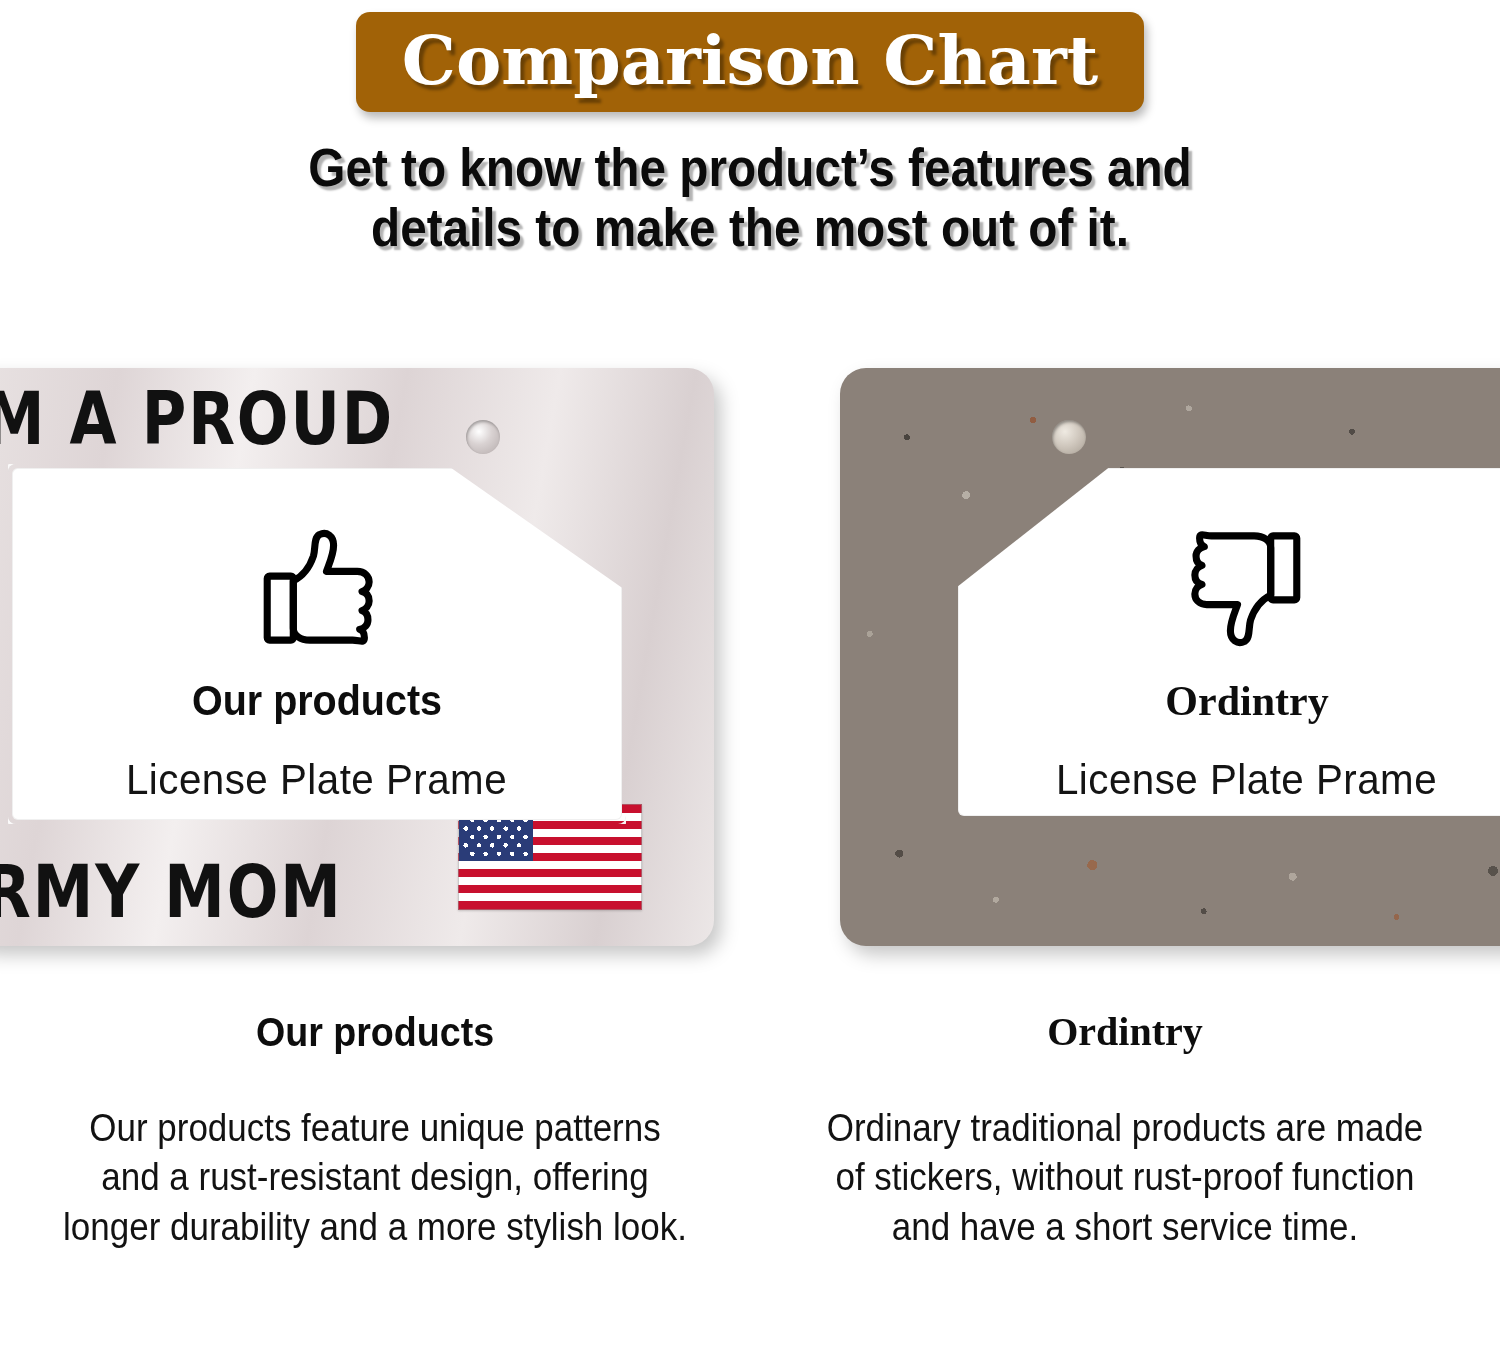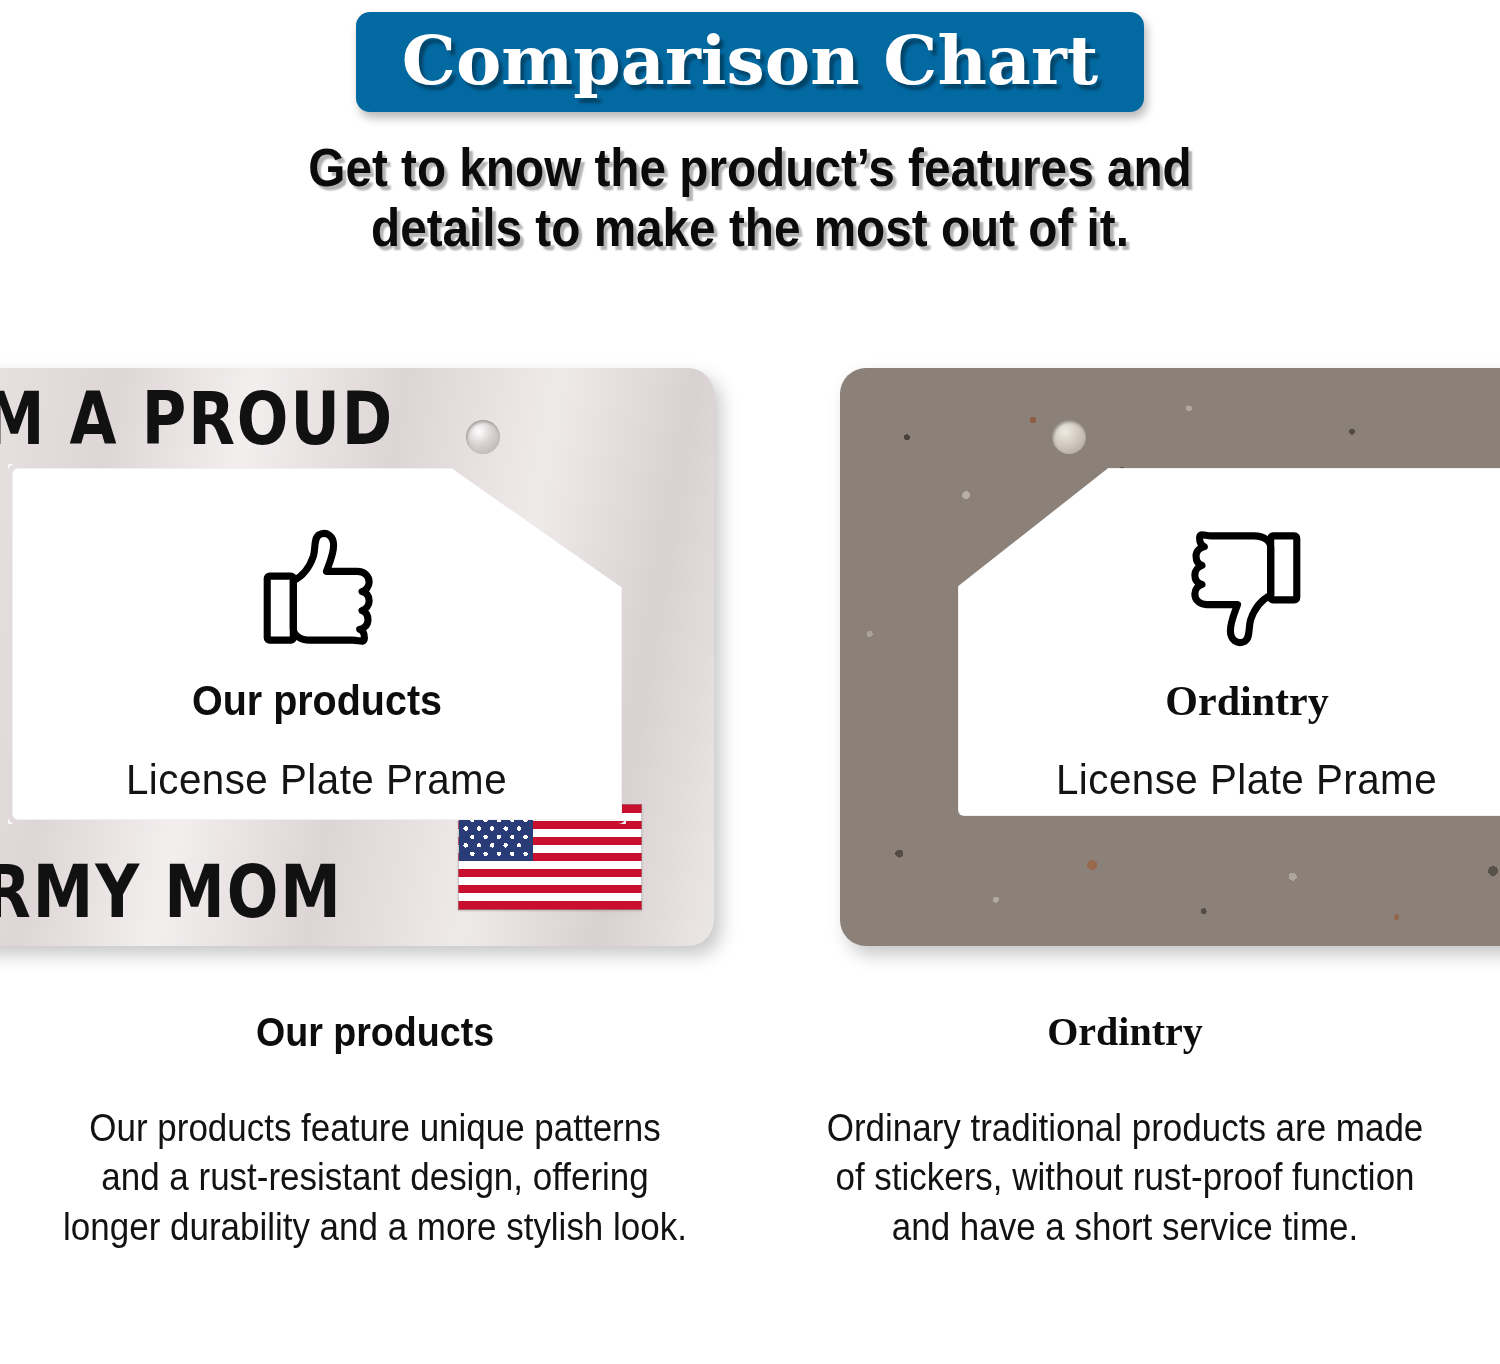--- a/index.html
+++ b/index.html
@@ -7,21 +7,21 @@
     width:1500px;height:1364px;
     background:#ffffff;
     font-family:"Liberation Sans", sans-serif;
     overflow:hidden;position:relative;
   }
 
   
   .header{ width:100%; }
   .title-wrap{ display:flex; justify-content:center; margin-top:12px; }
   .title-banner{
-    background:#0369a1;
+    background:#a16207;
     border-radius:14px;
     padding:14px 46px 18px 46px;
     box-shadow:3px 6px 10px rgba(0,0,0,0.28);
   }
   .title-text{
     font-family:"DejaVu Serif", serif;
     font-weight:bold;
     font-size:68px;
     color:#ffffff;
     letter-spacing:0px;

